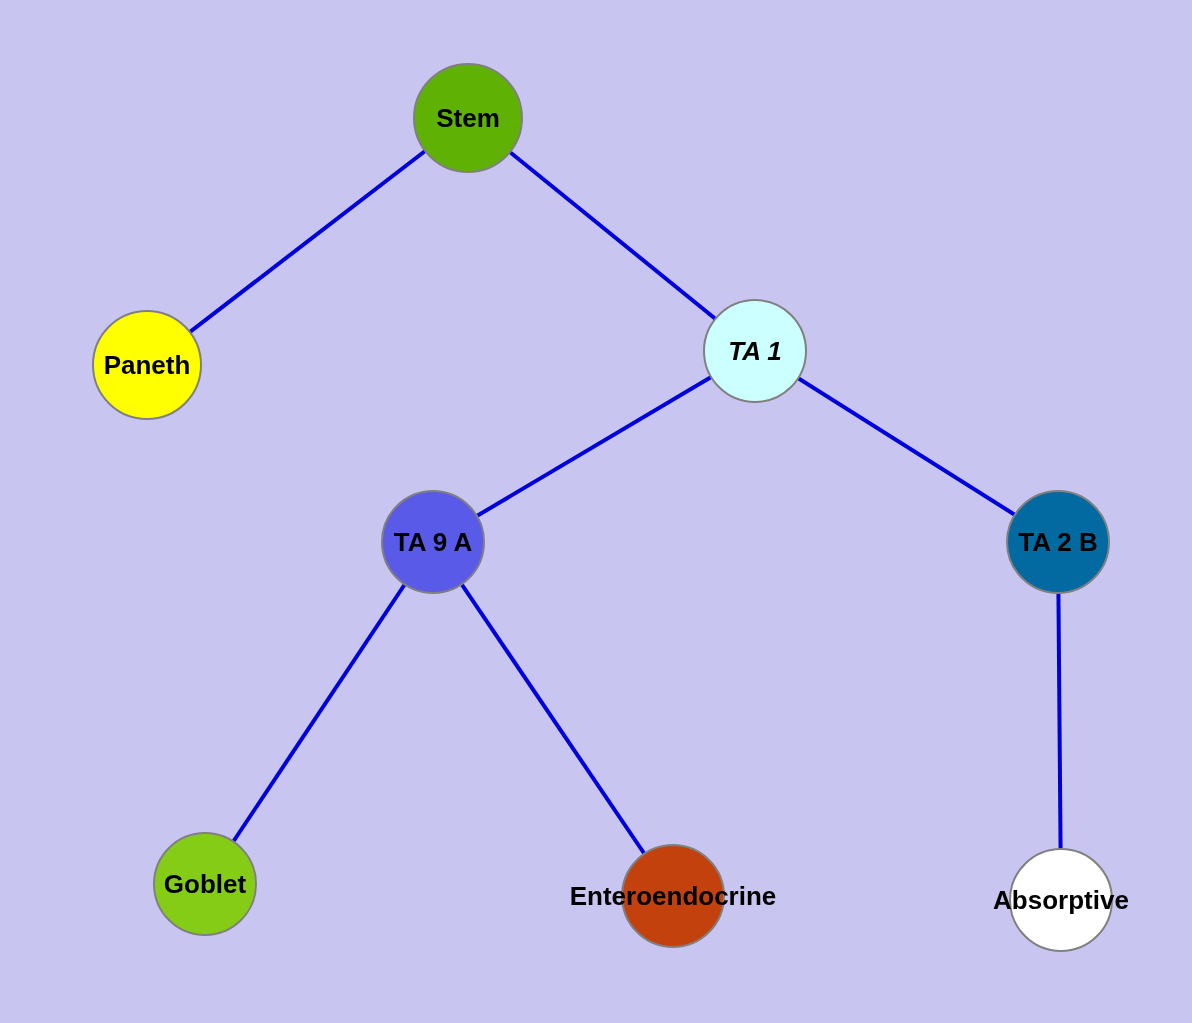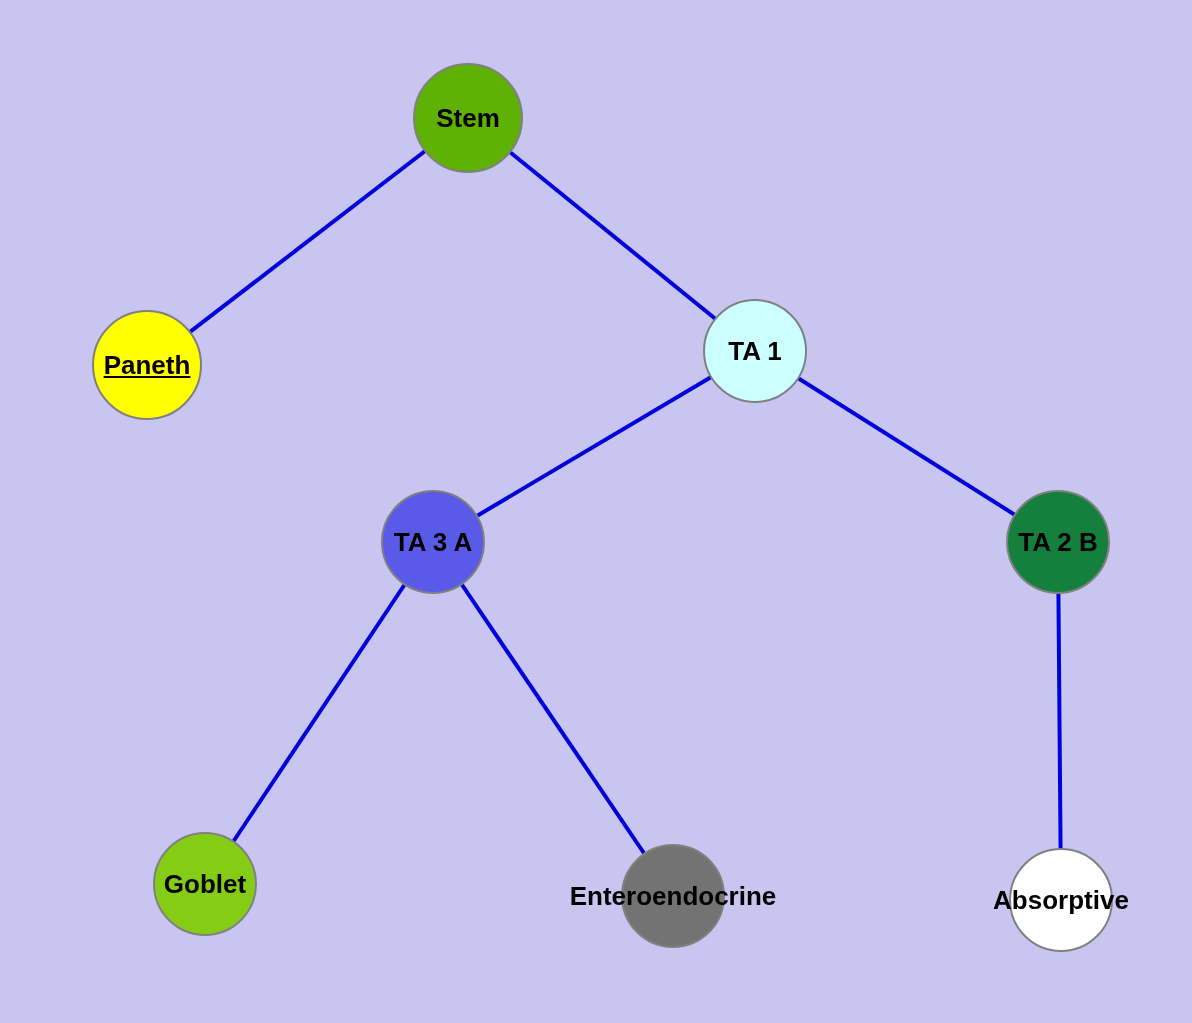--- a/index.html
+++ b/index.html
@@ -48,34 +48,34 @@
       <line x1="755" y1="351" x2="433" y2="542" stroke="#0000dd" stroke-width="4"></line>
       <line x1="755" y1="351" x2="1058" y2="542" stroke="#0000dd" stroke-width="4"></line>
       <line x1="433" y1="542" x2="205" y2="884" stroke="#0000dd" stroke-width="4"></line>
       <line x1="433" y1="542" x2="673" y2="896" stroke="#0000dd" stroke-width="4"></line>
       <line x1="1058" y1="542" x2="1061" y2="900" stroke="#0000dd" stroke-width="4"></line>
     </svg>
 
   <div class="node" style="left: 413px; top: 63px; width: 110px; height: 110px; background: rgb(95, 178, 3); border-color: rgb(128, 128, 128);">
     <span class="node-label">Stem</span>
   </div>
-  <div class="node" style="left: 92px; top: 310px; width: 110px; height: 110px; background: rgb(255, 255, 0); border-color: rgb(128, 128, 128); text-decoration: underline;">
+  <div class="node" style="left: 92px; top: 310px; width: 110px; height: 110px; background: rgb(255, 255, 0); border-color: rgb(128, 128, 128);">
     <span class="node-label">Paneth</span>
   </div>
-  <div class="node" style="left: 703px; top: 299px; width: 104px; height: 104px; background: rgb(204, 255, 255); border-color: rgb(128, 128, 128);">
+  <div class="node" style="left: 703px; top: 299px; width: 104px; height: 104px; background: rgb(204, 255, 255); border-color: rgb(128, 128, 128); font-style: italic;">
     <span class="node-label">TA 1</span>
   </div>
   <div class="node" style="left: 381px; top: 490px; width: 104px; height: 104px; background: rgb(90, 90, 232); border-color: rgb(128, 128, 128);">
-    <span class="node-label">TA 3 A</span>
+    <span class="node-label">TA 9 A</span>
   </div>
-  <div class="node" style="left: 1006px; top: 490px; width: 104px; height: 104px; background: #15803d; border-color: rgb(128, 128, 128);">
+  <div class="node" style="left: 1006px; top: 490px; width: 104px; height: 104px; background: #0369a1; border-color: rgb(128, 128, 128);">
     <span class="node-label">TA 2 B</span>
   </div>
   <div class="node" style="left: 153px; top: 832px; width: 104px; height: 104px; background: #84cc16; border-color: rgb(128, 128, 128);">
     <span class="node-label">Goblet</span>
   </div>
-  <div class="node" style="left: 621px; top: 844px; width: 104px; height: 104px; background: #737373; border-color: rgb(128, 128, 128);">
+  <div class="node" style="left: 621px; top: 844px; width: 104px; height: 104px; background: #c2410c; border-color: rgb(128, 128, 128);">
     <span class="node-label">Enteroendocrine</span>
   </div>
   <div class="node" style="left: 1009px; top: 848px; width: 104px; height: 104px; background: #ffffff; border-color: rgb(128, 128, 128);">
     <span class="node-label">Absorptive</span>
   </div>
 </div>
 
 </body></html>

